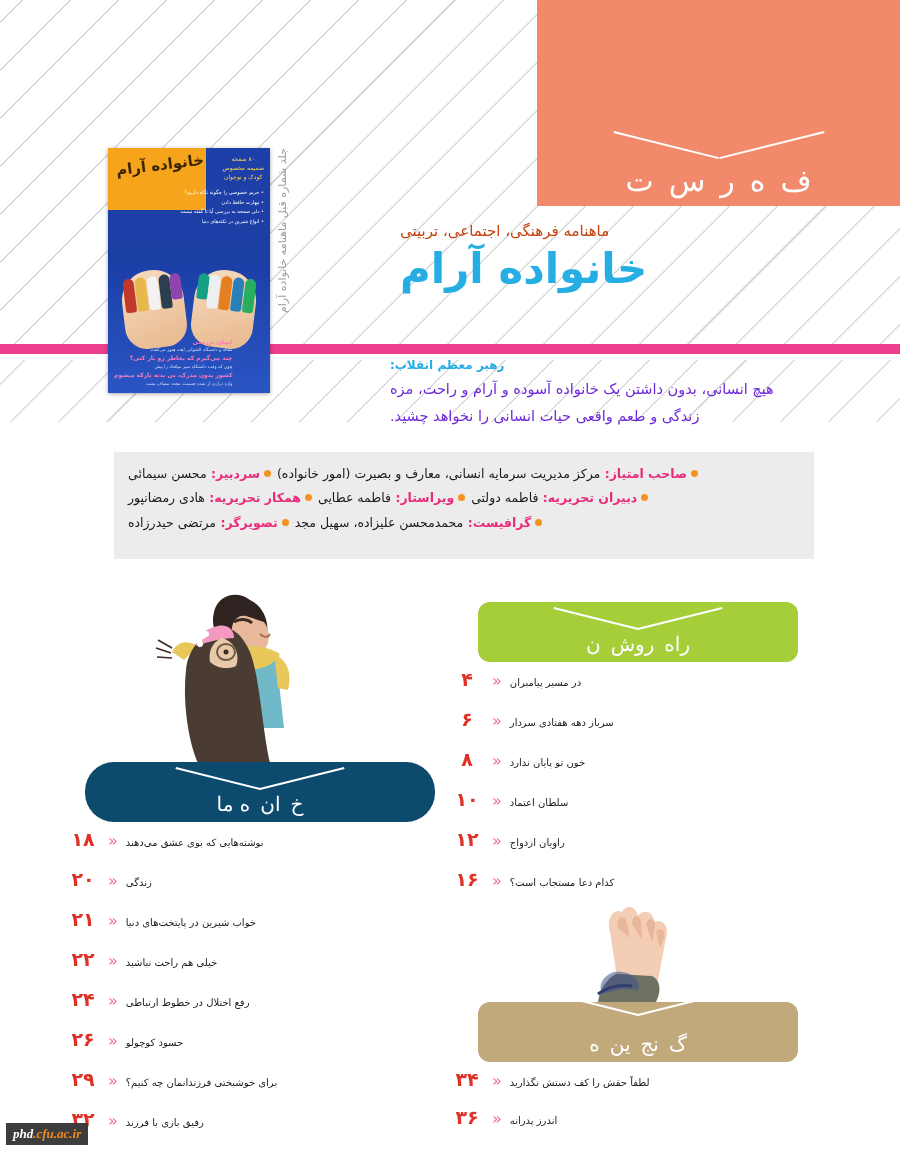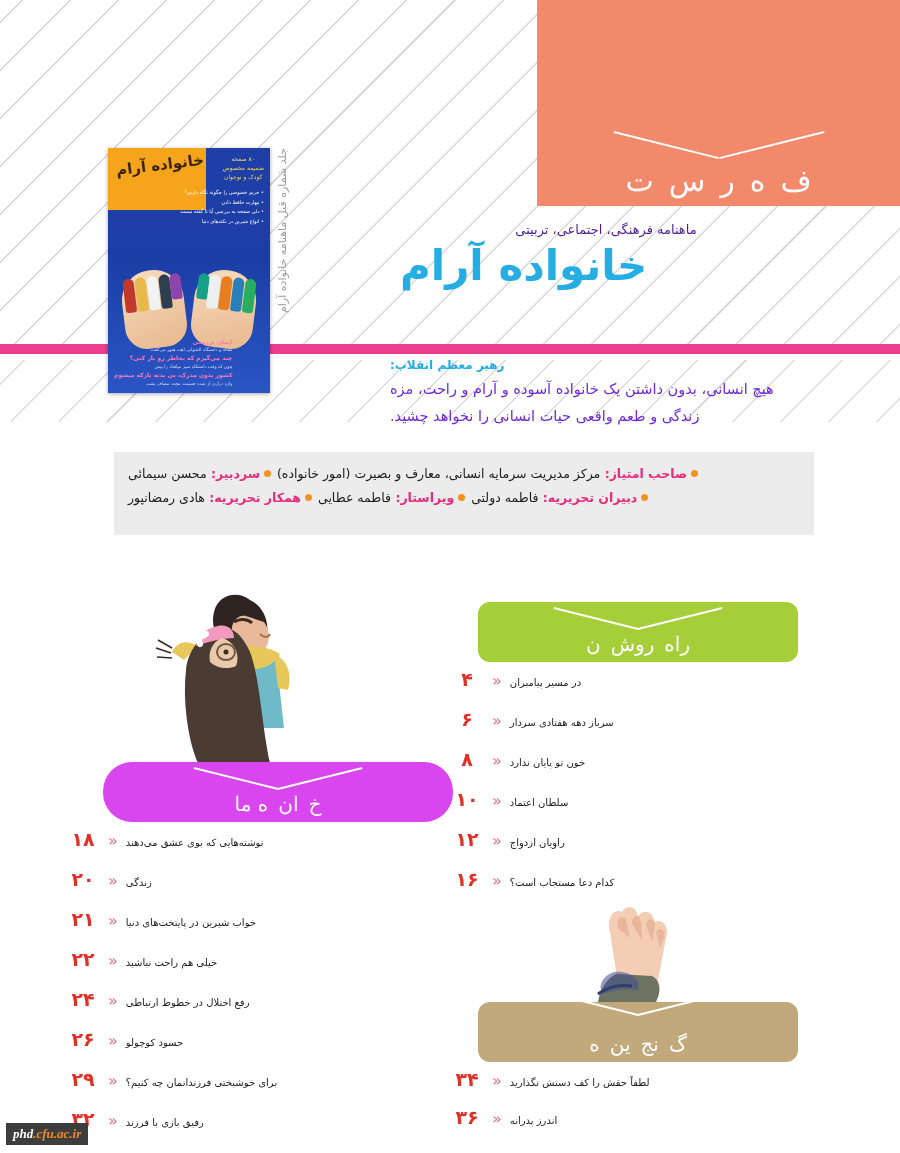--- a/index.html
+++ b/index.html
@@ -158,24 +158,24 @@
 
   
   .masthead {
     position: absolute;
     left: 400px; top: 222px;
     width: 412px;
     text-align: left;
     z-index: 4;
   }
   .subtitle {
-    color: #4c1d95;
-    font-size: 13px;
+    color: #c2410c;
+    font-size: 15px;
     margin-bottom: 6px;
-    text-align: center;
+    text-align: left;
   }
   .maintitle {
     color: #25ade4;
     font-size: 42px;
     font-weight: bold;
     letter-spacing: -1px;
     line-height: 1.1;
     text-align: left;
   }
 
@@ -239,21 +239,21 @@
   .pill .chev { width: 168px; height: 24px; margin-bottom: 1px; }
   .pill .chev::before, .pill .chev::after { width: 87px; }
   .pill-label {
     color: #ffffff;
     font-size: 20px;
     letter-spacing: 7px;
     font-weight: 300;
   }
 
   .pill-rahroshan { left: 478px; top: 602px; width: 320px; height: 60px; background: #a6ce39; }
-  .pill-khanema   { left: 103px;  top: 762px; width: 350px; height: 60px; background: #d946ef; border-radius: 29px; }
+  .pill-khanema   { left: 85px;  top: 762px; width: 350px; height: 60px; background: #0c4a6e; border-radius: 29px; }
   .pill-ganjineh  { left: 478px; top: 1002px; width: 320px; height: 60px; background: #c0a островной; gap: 38px; }
   .pill-ganjineh  { left: 478px; top: 1002px; width: 320px; height: 60px; background: #c1a97c; }
 
   
   .toc {
     position: absolute;
     z-index: 5;
   }
   .toc-right { left: 452px; top: 668px; width: 350px; }
   .toc-left  { left: 68px;  top: 828px; width: 350px; }
@@ -377,20 +377,21 @@
 </div>
 
 <div class="quote">
   <div class="quote-label">رهبر معظم انقلاب:</div>
   <div class="quote-text">هیچ انسانی، بدون داشتن یک خانواده آسوده و آرام و راحت، مزه زندگی و طعم واقعی حیات انسانی را نخواهد چشید.</div>
 </div>
 
 <div class="credits">
   <div class="credit-row" id="credit-row-0"><span class="bullet"></span><span class="clabel">صاحب امتیاز: </span><span>مرکز مدیریت سرمایه انسانی، معارف و بصیرت (امور خانواده)  </span><span class="bullet"></span><span class="clabel">سردبیر: </span><span>محسن سیمائی  </span></div>
   <div class="credit-row" id="credit-row-1"><span class="bullet"></span><span class="clabel">دبیران تحریریه: </span><span>فاطمه دولتی  </span><span class="bullet"></span><span class="clabel">ویراستار: </span><span>فاطمه عطایی  </span><span class="bullet"></span><span class="clabel">همکار تحریریه: </span><span>هادی رمضانپور  </span></div>
+  <div class="credit-row" id="credit-row-2"><span class="bullet"></span><span class="clabel">گرافیست: </span><span>محمدمحسن علیزاده، سهیل مجد  </span><span class="bullet"></span><span class="clabel">تصویرگر: </span><span>مرتضی حیدرزاده  </span></div>
 </div>
 
 <svg class="illus-couple" viewBox="0 0 200 195">
   <path d="M108 22 C96 12 76 16 72 34 C68 50 76 62 86 66 L120 64 C130 56 126 30 108 22 Z" fill="#2e2320"></path>
   <path d="M104 38 C94 36 88 46 90 58 C92 72 104 80 116 76 C128 72 130 54 122 44 Z" fill="#e8b99a"></path>
   <path d="M118 56 C122 60 126 60 128 56" stroke="#a9704f" stroke-width="2" fill="none"></path>
   <path d="M92 44 C98 40 106 41 110 45" stroke="#3a2b23" stroke-width="3" fill="none"></path>
   <path d="M82 74 C92 68 124 68 134 78 L142 150 L78 150 Z" fill="#6fb9c9"></path>
   <path d="M80 72 C96 66 124 66 138 76 C132 88 116 94 100 90 C88 87 80 80 80 72 Z" fill="#e8c75b"></path>
   <path d="M132 76 C146 82 150 96 146 112 L136 110 Z" fill="#e8c75b"></path>

